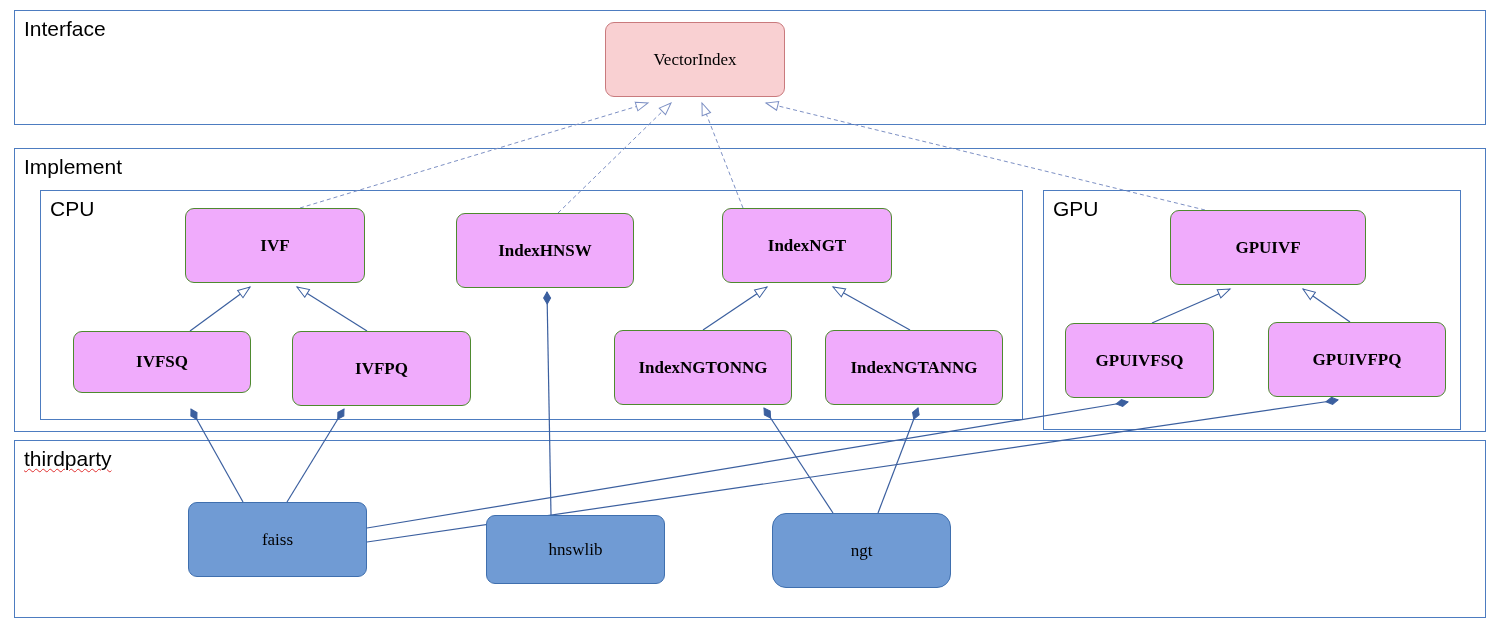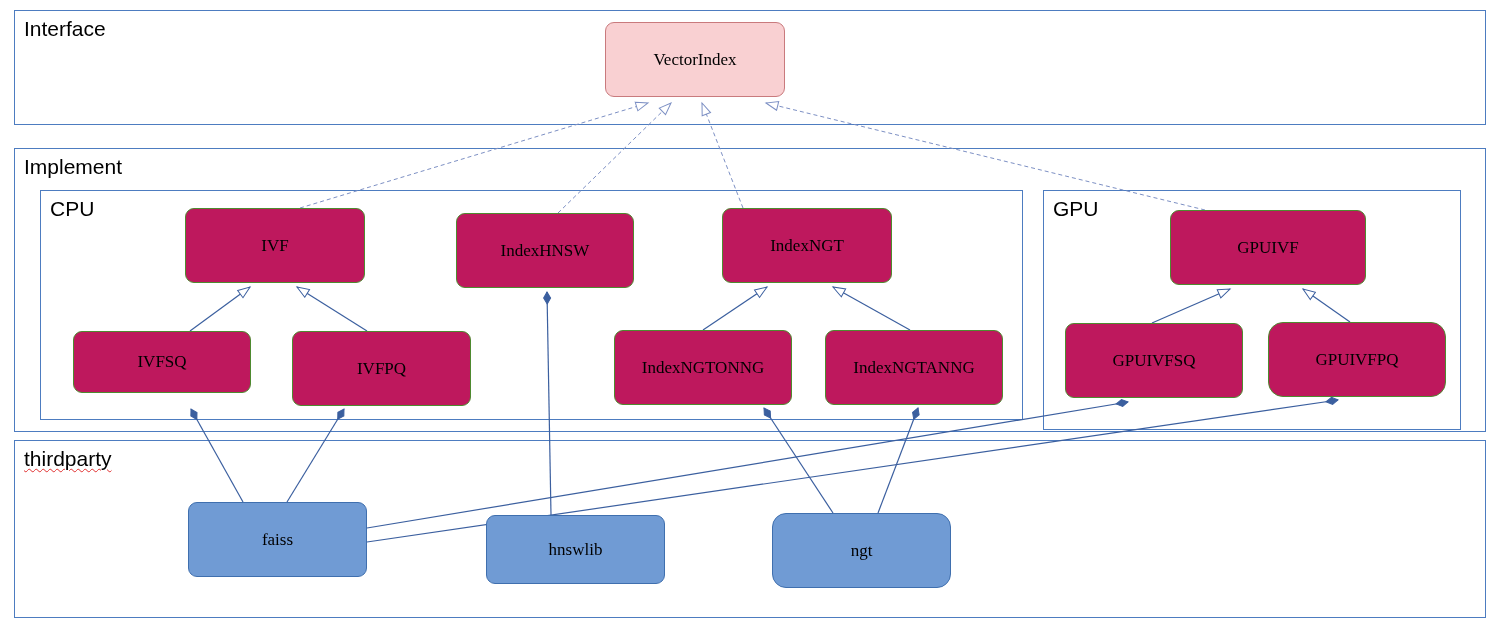--- a/index.html
+++ b/index.html
@@ -37,21 +37,21 @@
     border-radius: 9px;
     display: flex;
     align-items: center;
     justify-content: center;
     font-family: "Liberation Serif", serif;
     font-size: 17px;
     color: #000000;
     z-index: 3;
   }
   .node.pink  { background: #f9d0d2; border: 1px solid #c97a7d; }
-  .node.green { background: #be185d; border: 1px solid #4e8a2f; }
+  .node.green { background: #f0abfc; border: 1px solid #4e8a2f; font-weight: bold; }
   .node.blue  { background: #709bd4; border: 1px solid #3f6fae; }
   svg.wires {
     position: absolute;
     left: 0; top: 0;
     width: 1503px;
     height: 628px;
     z-index: 2;
     pointer-events: none;
   }
 </style>
@@ -125,23 +125,23 @@
   <div class="node green" style="left:1170px; top:210px; width:196px; height:75px;">GPUIVF</div>
 
   <div class="node green" style="left:73px; top:331px; width:178px; height:62px;">IVFSQ</div>
 
   <div class="node green" style="left:292px; top:331px; width:179px; height:75px;">IVFPQ</div>
 
   <div class="node green" style="left:614px; top:330px; width:178px; height:75px;">IndexNGTONNG</div>
 
   <div class="node green" style="left:825px; top:330px; width:178px; height:75px;">IndexNGTANNG</div>
 
-  <div class="node green" style="left:1065px; top:323px; width:178px; height:75px;">GPUIVFSQ</div>
+  <div class="node green" style="left:1065px; top:323px; width:149px; height:75px;">GPUIVFSQ</div>
 
-  <div class="node green" style="left:1268px; top:322px; width:178px; height:75px;border-radius:15px;">GPUIVFPQ</div>
+  <div class="node green" style="left:1268px; top:322px; width:178px; height:75px;">GPUIVFPQ</div>
 
   <div class="node blue" style="left:188px; top:502px; width:179px; height:75px;">faiss</div>
 
   <div class="node blue" style="left:486px; top:515px; width:179px; height:69px;">hnswlib</div>
 
   <div class="node blue" style="left:772px; top:513px; width:179px; height:75px;border-radius:14px;">ngt</div>
 
 </div>
 
 </body></html>

